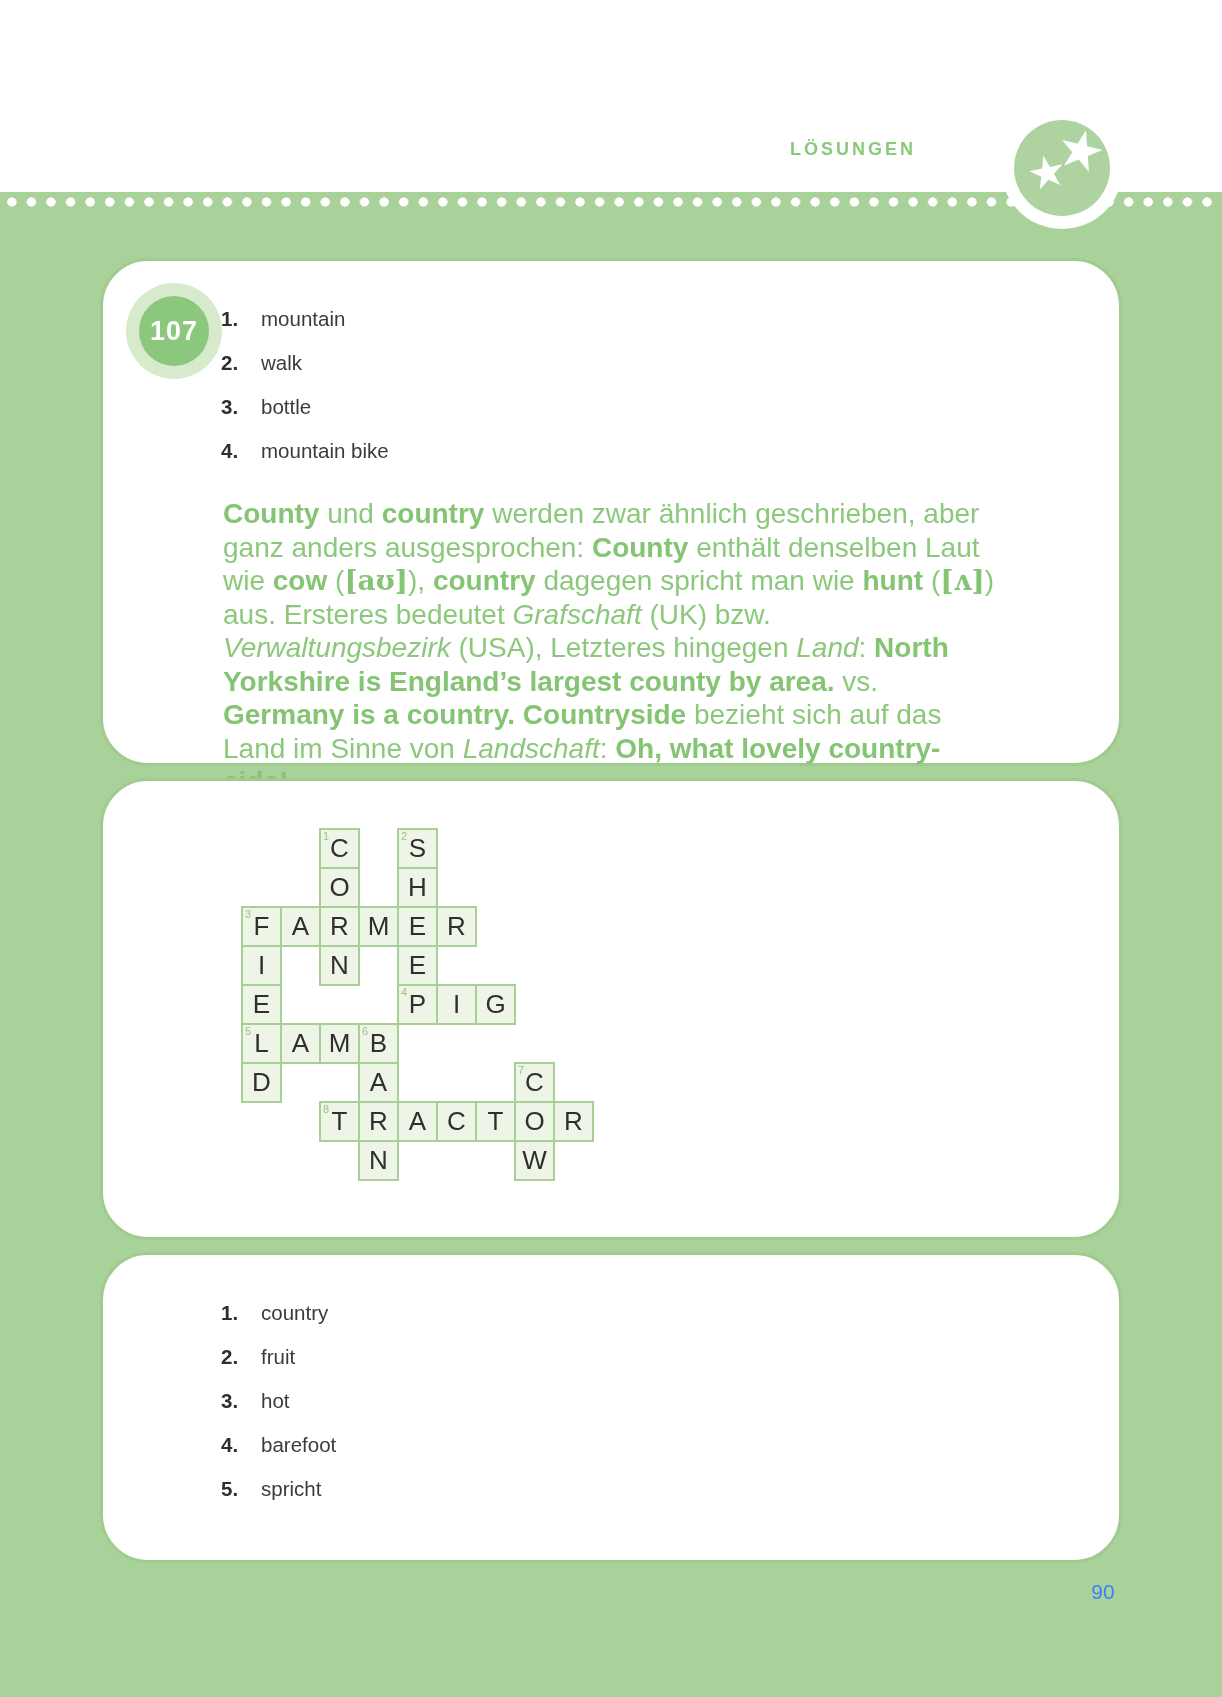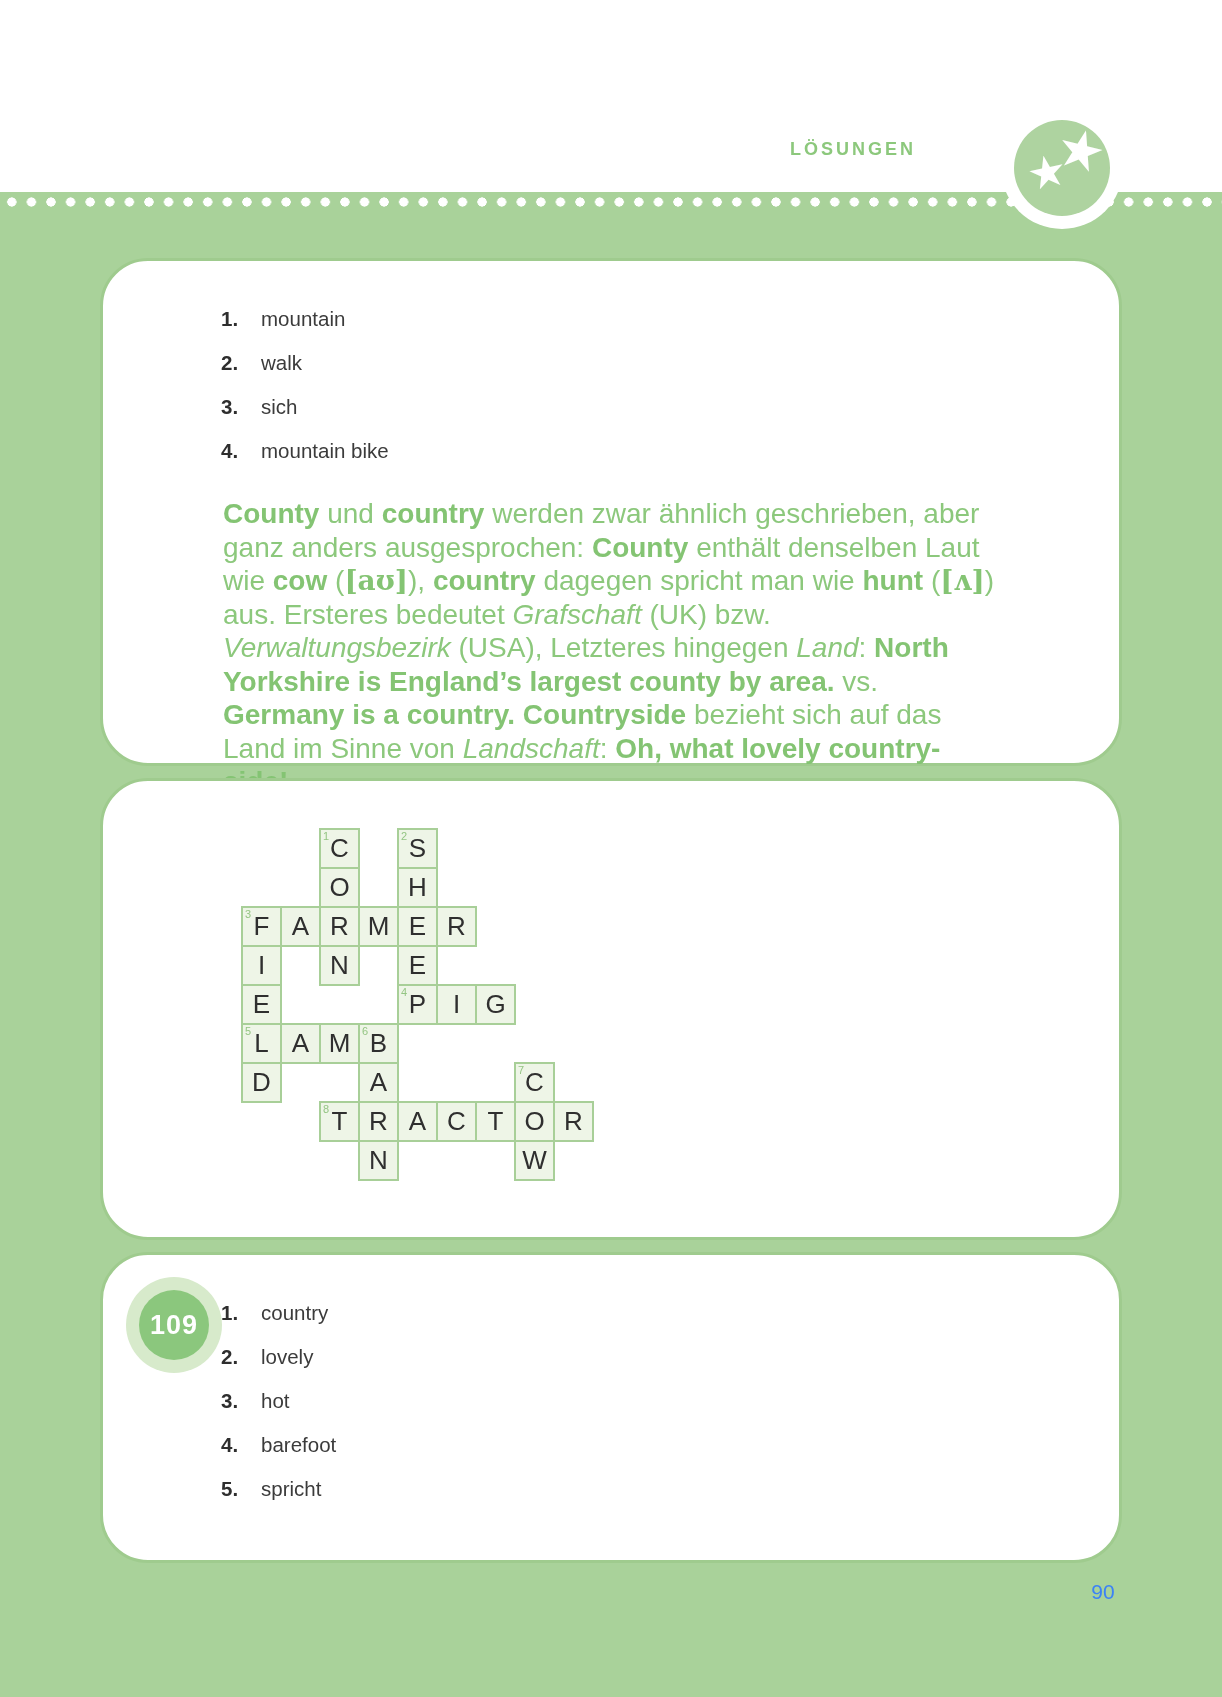--- a/index.html
+++ b/index.html
@@ -85,32 +85,35 @@
 
 <div class="header-title">LÖSUNGEN</div>
 <div class="green-bg"></div>
 <div class="dots-row"></div>
 <div class="stars-badge">
   <span class="star star-small">★</span>
   <span class="star star-big">★</span>
 </div>
 
 <div class="card card-107">
+  <div class="badge">
+    <div class="badge-inner">107</div>
+  </div>
   <div class="answer-list">
       <div class="answer-item">
         <span class="answer-num">1.</span>
         <span class="answer-text">mountain</span>
       </div>
       <div class="answer-item">
         <span class="answer-num">2.</span>
         <span class="answer-text">walk</span>
       </div>
       <div class="answer-item">
         <span class="answer-num">3.</span>
-        <span class="answer-text">sich</span>
+        <span class="answer-text">bottle</span>
       </div>
       <div class="answer-item">
         <span class="answer-num">4.</span>
         <span class="answer-text">mountain bike</span>
       </div>
     </div>
   <div class="note"><b>County</b><span> und </span><b>country</b><span> werden zwar ähnlich geschrieben, aber ganz anders ausgesprochen: </span><b>County</b><span> enthält denselben Laut wie </span><b>cow</b><span> (</span><span class="ipa">[aʊ]</span><span>), </span><b>country</b><span> dagegen spricht man wie </span><b>hunt</b><span> (</span><span class="ipa">[ʌ]</span><span>) aus. Ersteres bedeutet </span><i>Grafschaft</i><span> (UK) bzw. </span><i>Verwaltungsbezirk</i><span> (USA), Letzteres hingegen </span><i>Land</i><span>: </span><b>North Yorkshire is England’s largest county by area.</b><span> vs. </span><b>Germany is a country. Countryside</b><span> bezieht sich auf das Land im Sinne von </span><i>Landschaft</i><span>: </span><b>Oh, what lovely country-side!</b></div>
 </div>
 
 <div class="card card-108">
@@ -219,31 +222,28 @@
       <div class="cw-cell" style="left: 117px; top: 312px;">
         <span class="cw-letter">N</span>
       </div>
       <div class="cw-cell" style="left: 273px; top: 312px;">
         <span class="cw-letter">W</span>
       </div>
     </div>
 </div>
 
 <div class="card card-109">
-  <div class="badge">
-    <div class="badge-inner">109</div>
-  </div>
   <div class="answer-list">
       <div class="answer-item">
         <span class="answer-num">1.</span>
         <span class="answer-text">country</span>
       </div>
       <div class="answer-item">
         <span class="answer-num">2.</span>
-        <span class="answer-text">lovely</span>
+        <span class="answer-text">fruit</span>
       </div>
       <div class="answer-item">
         <span class="answer-num">3.</span>
         <span class="answer-text">hot</span>
       </div>
       <div class="answer-item">
         <span class="answer-num">4.</span>
         <span class="answer-text">barefoot</span>
       </div>
       <div class="answer-item">

